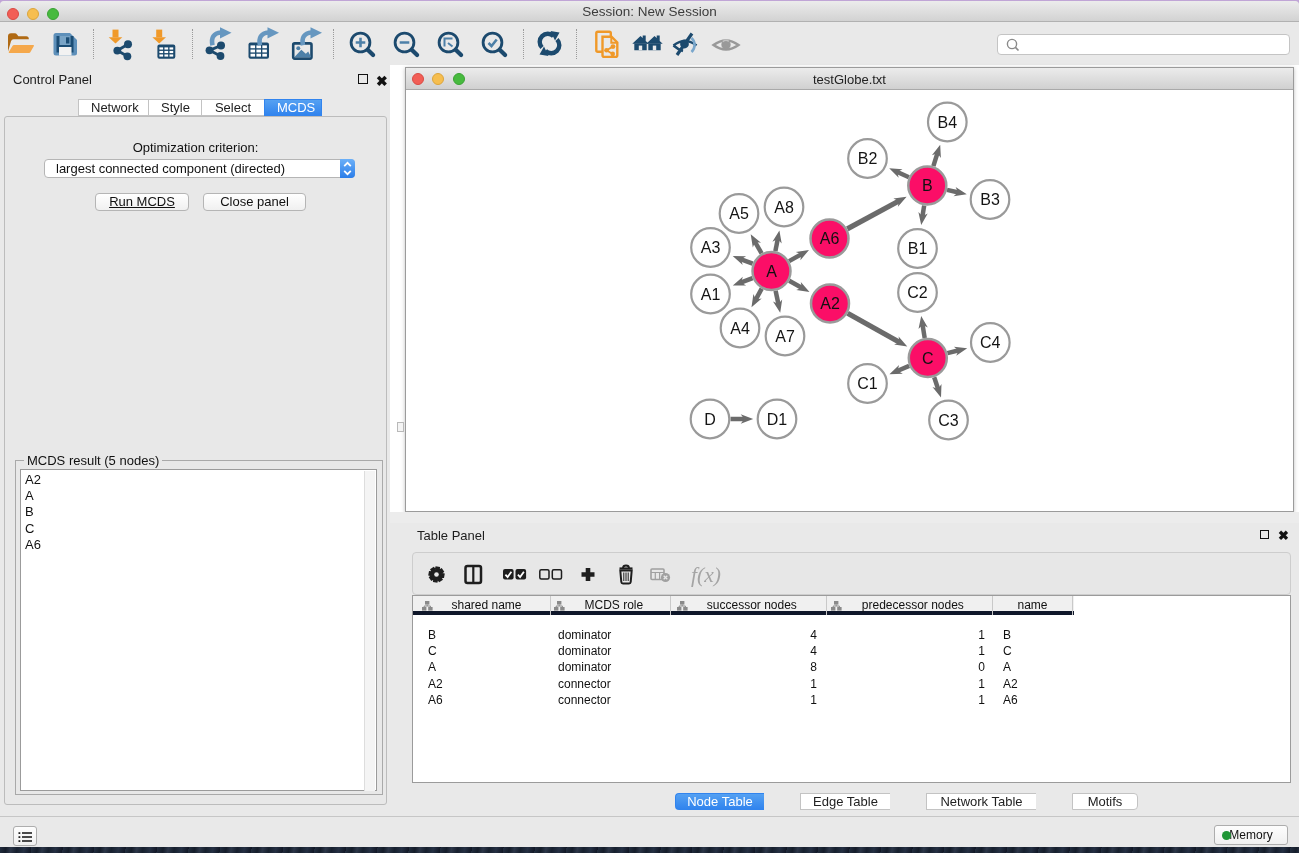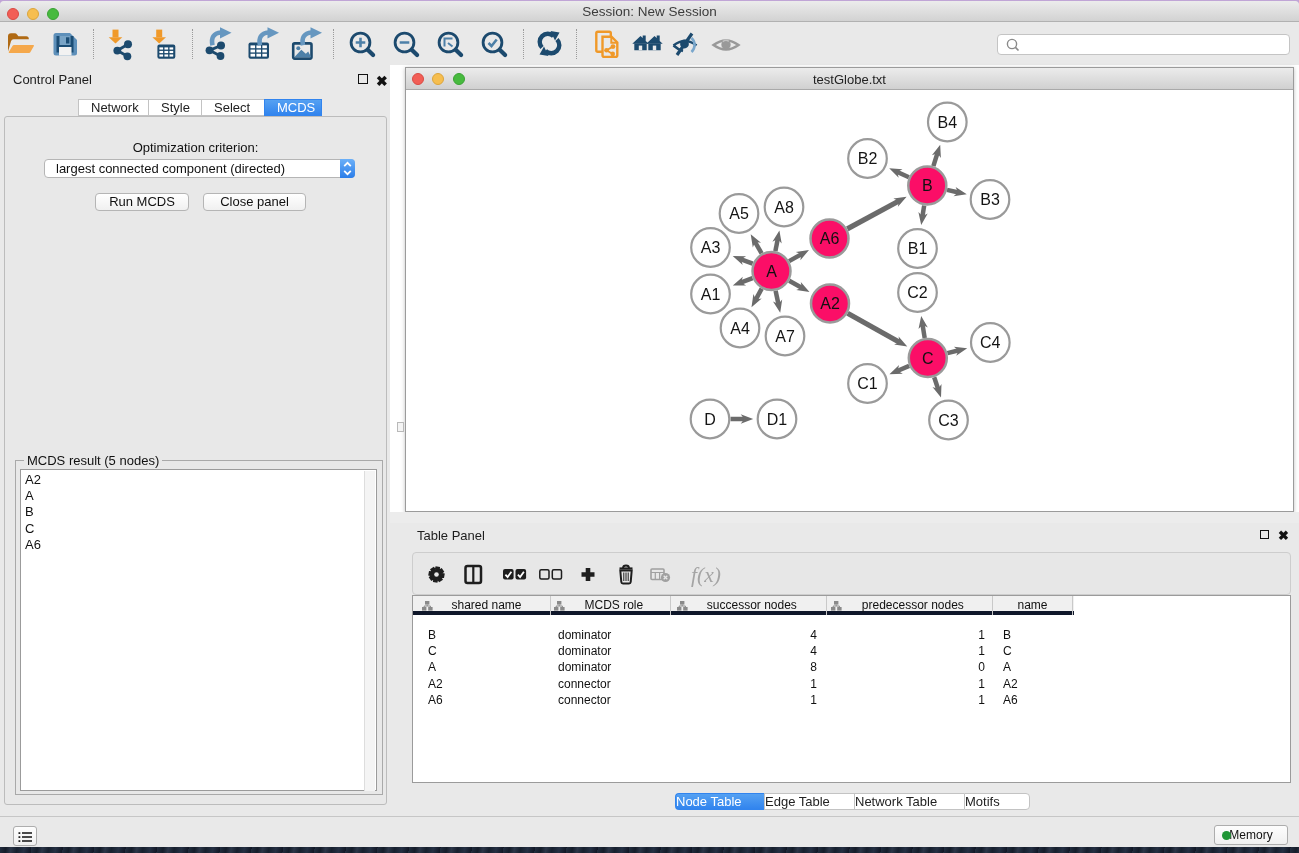--- a/index.html
+++ b/index.html
@@ -10,21 +10,21 @@
 #titletext { position:absolute; top:3px; width:100%; text-align:center; font-size:13.5px; color:#3c3c3c; }
 #toolbar { position:absolute; left:0; top:22px; width:1299px; height:42px; background:#e9e9e9; }
 .sep { position:absolute; top:6px; height:30px; width:0; border-left:1px dotted #9a9a9a; }
 #searchbox { position:absolute; left:997px; top:11px; width:293px; height:21px; background:#fff; border:1px solid #c4c4c4; border-radius:4px; }
 #mainarea { position:absolute; left:0; top:64px; width:1299px; height:751px; background:#fff; }
 
 #cpanel { position:absolute; left:0; top:0; width:390px; height:751px; background:#e9e9e9; }
 #cpanel-title { position:absolute; left:13px; top:7px; font-size:13px; color:#1d1d1d; }
 .wbtn { position:absolute; top:8px; font-size:12px; color:#111; }
 .tabs { position:absolute; display:flex; }
-.tab { height:17px; font-size:13px; color:#222; background:#fff; border:1px solid #c3c3c3; border-right:none; padding:0 12px; line-height:16px; text-align:left; }
+.tab { height:17px; font-size:13px; color:#222; background:#fff; border:1px solid #c3c3c3; border-right:none; padding:0 12px; line-height:16px; text-align:center; }
 .tab.last { border-right:1px solid #c3c3c3; }
 .tab.sel { background:linear-gradient(#55a1f2,#3184ee); color:#fff; border-color:#3184ee; }
 #cpanel-body { position:absolute; left:4px; top:51px; width:383px; height:689px; background:#e8e8e8; border:1px solid #bcbcbc; border-radius:3px; }
 #optlabel { position:absolute; left:0; top:23px; width:100%; text-align:center; font-size:13px; color:#111; }
 #dropdown { position:absolute; left:39px; top:42px; width:311px; height:19px; background:#fff; border:1px solid #b5b5b5; border-radius:4px; font-size:13px; color:#111; line-height:17px; padding-left:11px; }
 #dd-btn { position:absolute; right:-1px; top:-1px; width:15px; height:19px; background:linear-gradient(#6cb0f8,#2a7de9); border-radius:0 4px 4px 0; }
 .btn { position:absolute; height:18px; background:linear-gradient(#ffffff,#f0f0f0); border:1px solid #b5b5b5; border-radius:4px; font-size:13px; color:#111; text-align:center; line-height:16px; }
 #groupbox { position:absolute; left:10px; top:343px; width:368px; height:335px; border:1px solid #a9a9a9; }
 #grouplabel { position:absolute; left:8px; top:-8px; background:#e8e8e8; padding:0 3px; font-size:13px; color:#111; }
 #mcdslist { position:absolute; left:4px; top:8px; width:357px; height:322px; background:#fff; border:1px solid #9b9b9b; font-size:13px; color:#111; padding:2px 0 0 4px; line-height:16.2px; }
@@ -35,21 +35,21 @@
 #nettitletext { position:absolute; top:4px; width:100%; text-align:center; font-size:13px; color:#222; }
 #netcanvas { position:absolute; left:0; top:23px; width:887px; height:420px; background:#fff; }
 
 #tpanel { position:absolute; left:390px; top:458px; width:909px; height:293px; background:#e9e9e9; }
 #tpanel-title { position:absolute; left:27px; top:5px; font-size:13px; color:#1d1d1d; }
 #ttoolbar { position:absolute; left:22px; top:29px; width:879px; height:43px; background:#e7e7e7; border:1px solid #cdcdcd; border-radius:4px; }
 #ttable { position:absolute; left:22px; top:72px; width:879px; height:188px; background:#fff; border:1px solid #9b9b9b; }
 #thead { position:absolute; left:0; top:0; width:661px; height:19px; background:#f0f0f0; border-bottom:4px solid #0f172a; font-size:12px; color:#111; }
 .hcell { position:absolute; top:0; height:19px; border-right:1px solid #c9c9c9; text-align:center; line-height:19px; }
 .trow { position:absolute; font-size:12px; color:#111; height:16px; line-height:16px; }
-.tabs2 { position:absolute; display:flex; }
+.tabs2 { position:absolute; display:flex;gap:36px; }
 .tabs2 .tab { padding:0; white-space:nowrap; font-size:13px; }
 
 #statusbar { position:absolute; left:0; top:815px; width:1299px; height:31px; background:#e9e9e9; border-top:1px solid #c6c6c6; }
 #listbtn { position:absolute; left:13px; top:9px; width:24px; height:20px; background:linear-gradient(#fdfdfd,#f0f0f0); border:1px solid #adadad; border-radius:3px; }
 #membtn { position:absolute; right:11px; top:8px; width:74px; height:20px; background:linear-gradient(#fdfdfd,#f0f0f0); border:1px solid #adadad; border-radius:3px; font-size:12px; color:#111; line-height:18px; text-align:center; padding-left:0; }
 #memdot { position:absolute; left:7px; top:5px; width:9px; height:9px; border-radius:50%; background:#1f9636; }
 #darkstrip { position:absolute; left:0; top:847px; width:1299px; height:6px; background:repeating-linear-gradient(100deg,#222d3e 0px,#151d2a 6px,#2c3648 11px,#17202e 17px,#253043 24px,#121826 31px); }
 </style>
 </head>
 <body>
@@ -170,21 +170,21 @@
         <div class="tab" style="width:70px;">Network</div>
         <div class="tab" style="width:53px;">Style</div>
         <div class="tab" style="width:63px;">Select</div>
         <div class="tab sel last" style="width:58px;">MCDS</div>
       </div>
       <div id="cpanel-body">
         <div id="optlabel">Optimization criterion:</div>
         <div id="dropdown">largest connected component (directed)<div id="dd-btn"><svg width="15" height="19">
                 <path d="M4.2,7.2 L7.5,3.8 L10.8,7.2 M4.2,11.8 L7.5,15.2 L10.8,11.8" fill="none" stroke="#fff" stroke-width="1.7"></path>
               </svg></div></div>
-        <div class="btn" style="left:90px;top:76px;width:94px;">Run MCDS</div>
+        <div class="btn" style="left:90px;top:76px;width:94px;text-decoration:underline;">Run MCDS</div>
         <div class="btn" style="left:198px;top:76px;width:103px;">Close panel</div>
         <div id="groupbox">
           <div id="grouplabel">MCDS result (5 nodes)</div>
           <div id="mcdslist">A2<br>A<br>B<br>C<br>A6<div class="sb"></div></div>
         </div>
       </div>
     </div>
     <div id="netwin">
       <div id="nettitle">
         <div class="tl" style="left:5.5px;top:5px;background:#f25e56;border:0.5px solid #d94b44;"></div>

